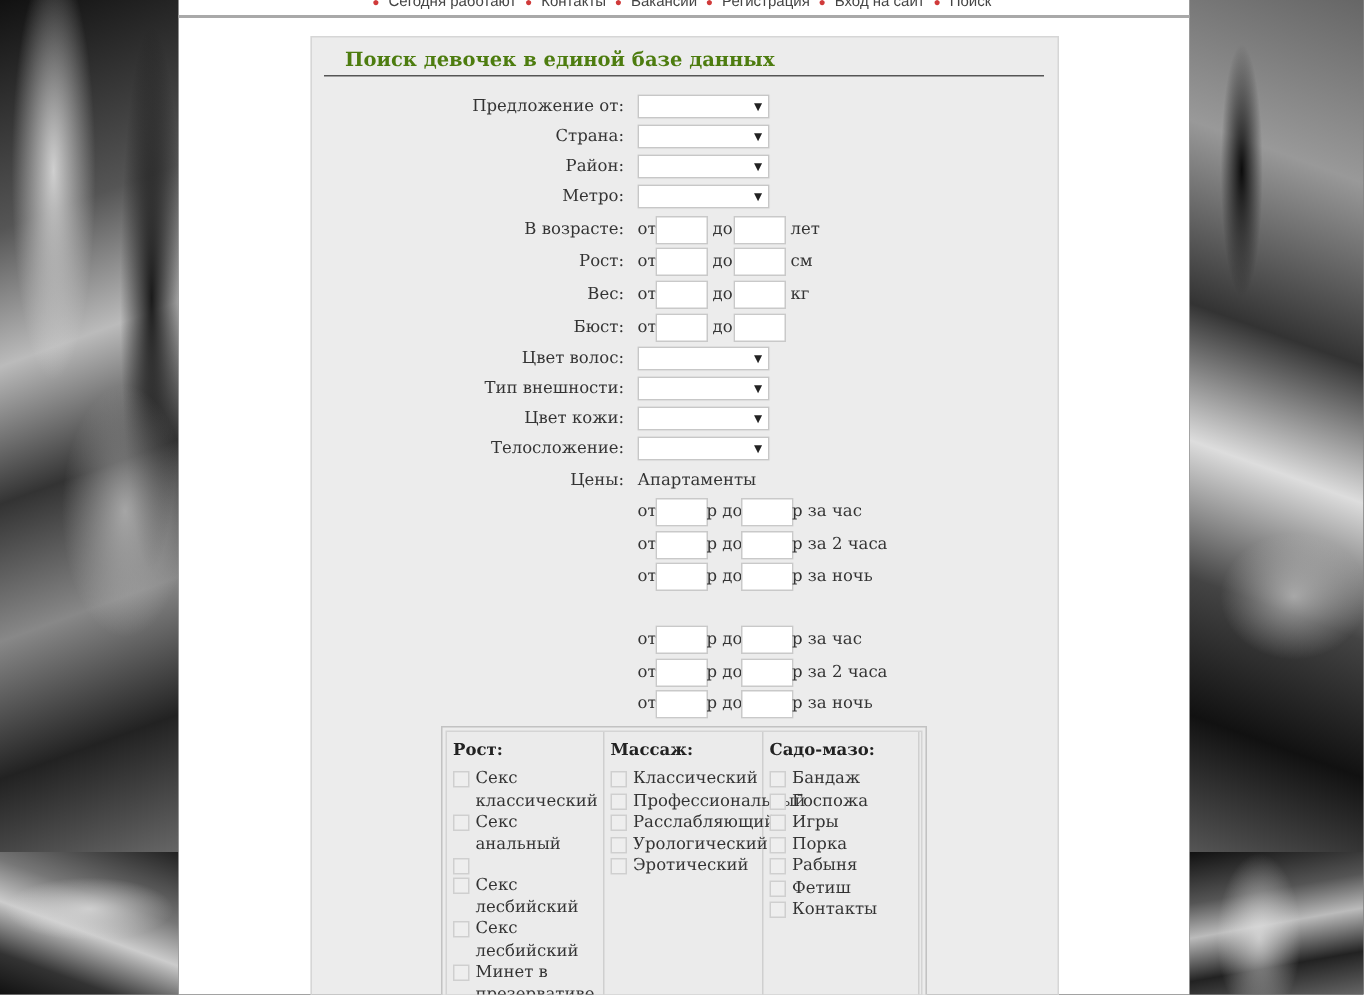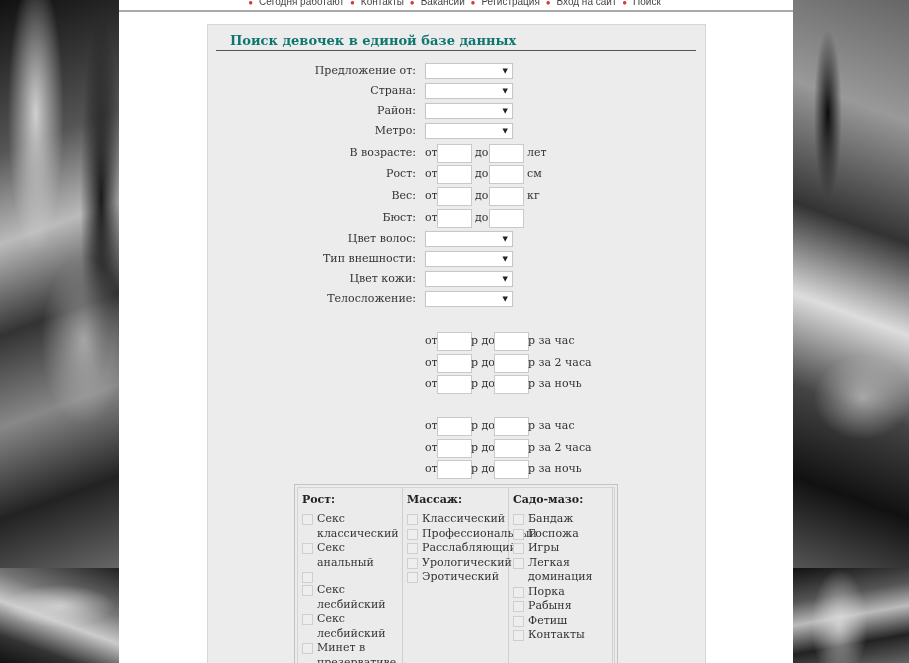--- a/index.html
+++ b/index.html
@@ -48,21 +48,21 @@
   }
   .topnav a { color:#444; text-decoration:none; margin:0 3px; }
   .topnav .dot { color:#d03a3a; font-size:8px; margin-right:3px; }
   .panel {
     position:absolute; left:88px; top:24px; width:497px; height:660px;
     background:#ececec; border:1px solid #d6d6d6;
   }
   .panel-title {
     position:absolute; left:8px; top:6px; width:480px; height:20px;
     border-bottom:1px solid #555;
-    font-weight:bold; font-size:13px; line-height:20px; padding-left:14px; box-sizing:border-box; color:#0f766e;
+    font-weight:bold; font-size:13px; line-height:20px; padding-left:14px; box-sizing:border-box; color:#4d7c0f;
   }
   .row { position:absolute; left:0; width:497px; height:18px; }
   .row .lbl {
     position:absolute; right:289px; top:0; line-height:18px; text-align:right; white-space:nowrap; color:#333;
   }
   .sel {
     position:absolute; left:217px; top:1px; width:86px; height:14px;
     background:#fff; border:1px solid #c7c7c7; box-shadow:0 0 1px #ddd;
   }
   .sel .arrow { position:absolute; right:4px; top:0; font-size:7px; line-height:14px; color:#222; }
@@ -184,20 +184,24 @@
           <span class="arrow">▼</span>
         </div>
     </div>
     <div class="row" style="top:265px">
       <span class="lbl">Телосложение:</span>
       <div class="sel">
           <span class="arrow">▼</span>
         </div>
     </div>
 
+    <div class="row" style="top:286px">
+      <span class="lbl">Цены:</span>
+      <span class="txt" style="left:217px">Апартаменты</span>
+    </div>
 
     <div class="row" style="top:307px">
       <span class="txt" style="left:217px">от</span>
       <input class="inp" style="left: 229px;">
       <span class="txt" style="left:263px">р до</span>
       <input class="inp" style="left: 286px;">
       <span class="txt" style="left:320px">р за час</span>
     </div>
     <div class="row" style="top:329px">
       <span class="txt" style="left:217px">от</span>
@@ -301,24 +305,20 @@
             <label class="chk">
               <span class="box"></span>
               <span>Госпожа</span>
             </label>
             <label class="chk">
               <span class="box"></span>
               <span>Игры</span>
             </label>
             <label class="chk">
               <span class="box"></span>
-              <span>Легкая доминация</span>
-            </label>
-            <label class="chk">
-              <span class="box"></span>
               <span>Порка</span>
             </label>
             <label class="chk">
               <span class="box"></span>
               <span>Рабыня</span>
             </label>
             <label class="chk">
               <span class="box"></span>
               <span>Фетиш</span>
             </label>

